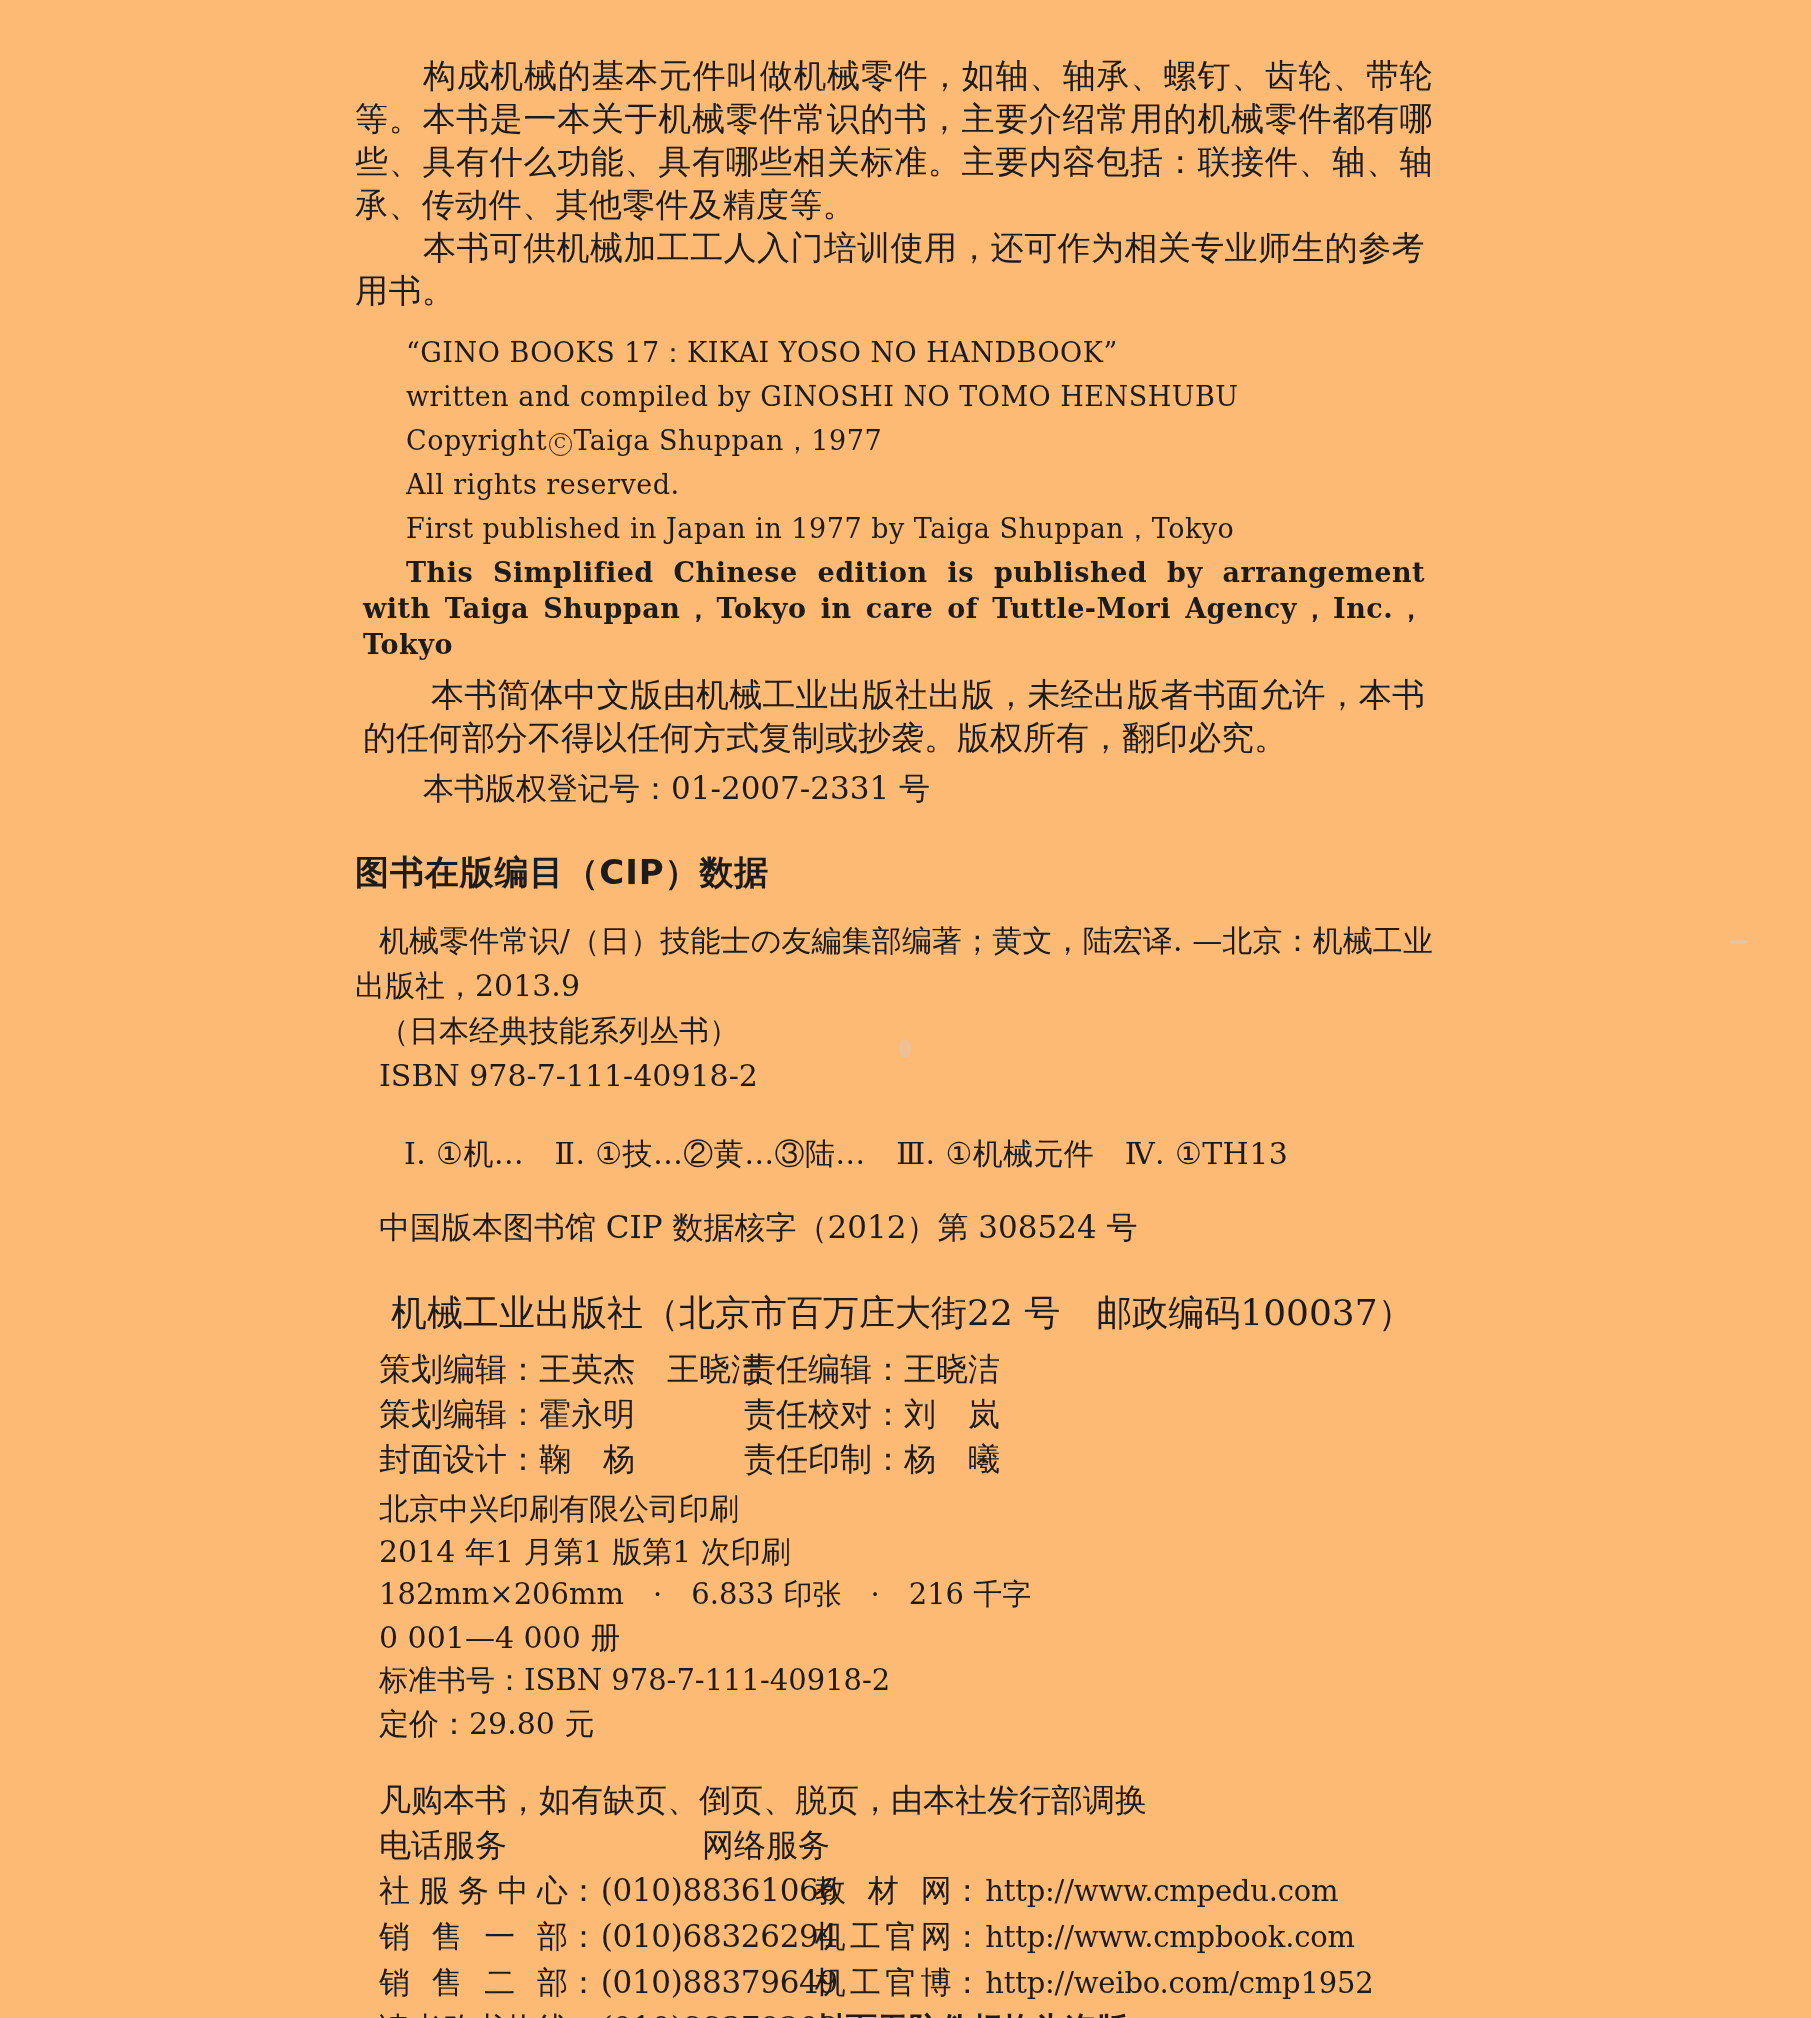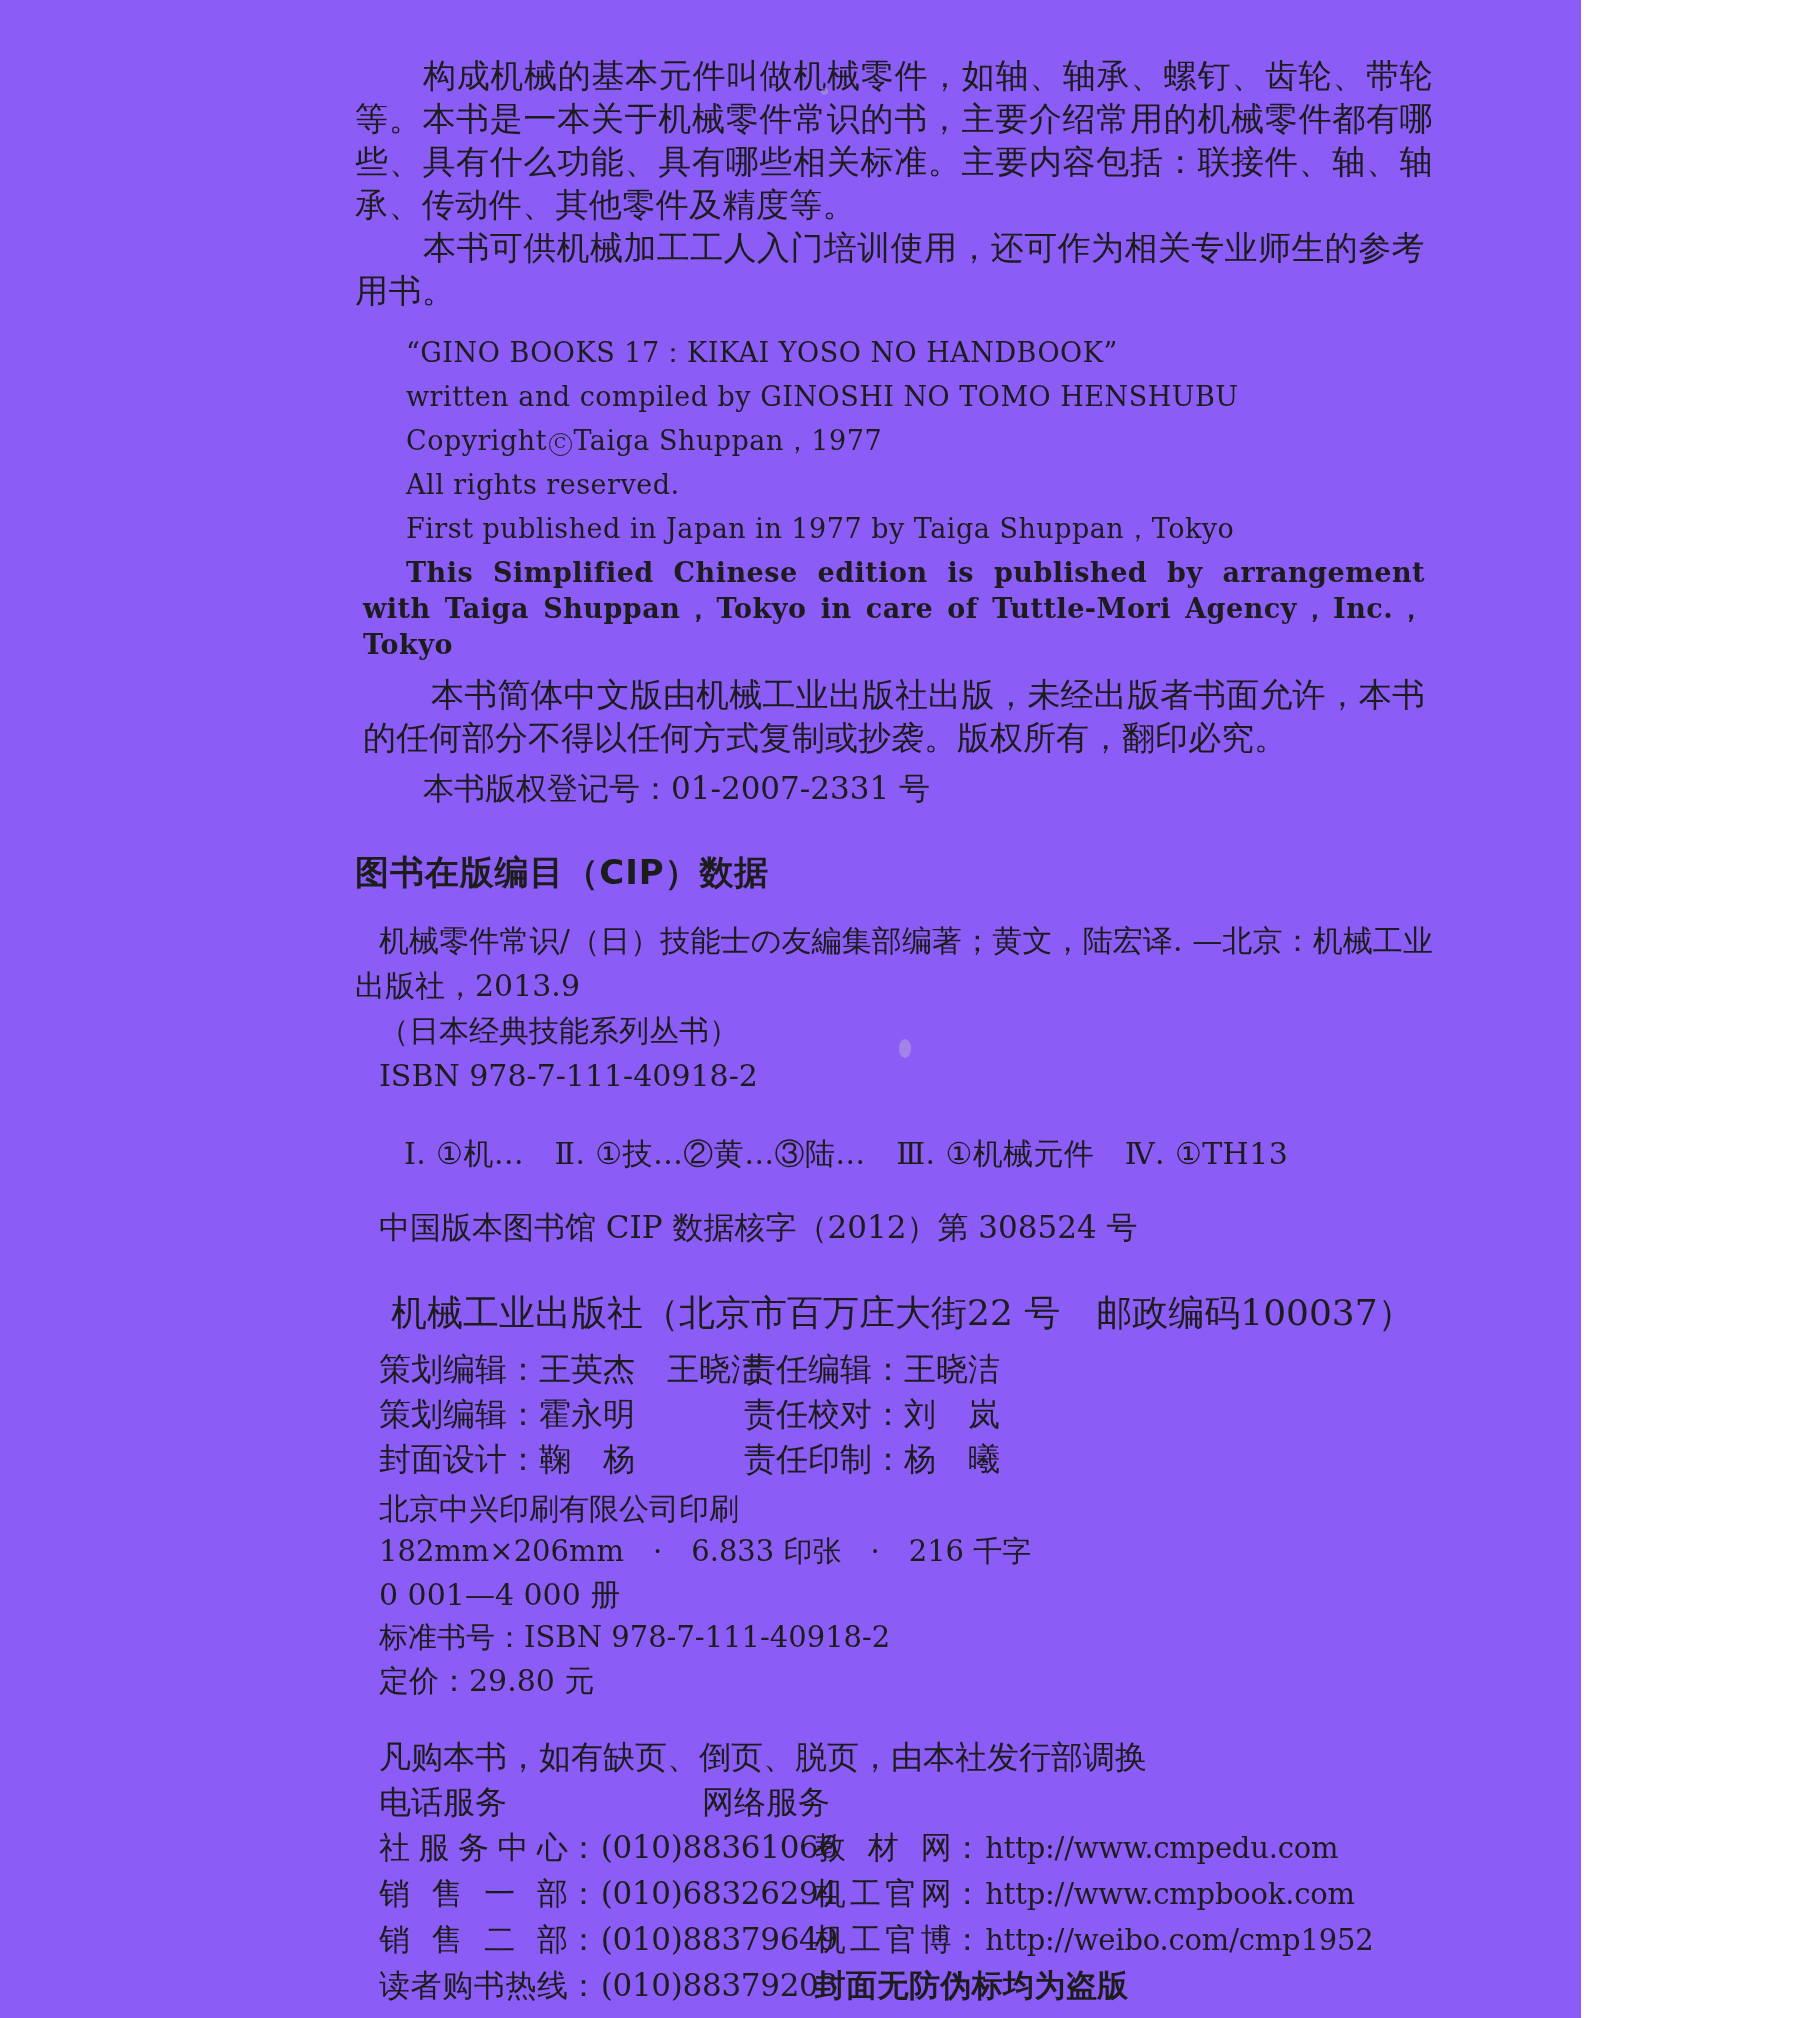--- a/index.html
+++ b/index.html
@@ -2,23 +2,23 @@
 <html style="font-size:14px"><head>
 <meta charset="utf-8">
 <style>
   html, body {
     margin: 0;
     padding: 0;
     background: #ffffff;
   }
   #page {
     position: relative;
-    width: 1581px;
+    width: 1811px;
     height: 2019px;
-    background: #8b5cf6;
+    background: #fdba74;
     font-family: "DejaVu Serif", "Liberation Serif", serif;
     color: #1c1c1c;
     overflow: hidden;
   }
   
   #content {
     position: absolute;
     left: 355px;
     top: 54px;
     width: 1078px;
@@ -296,20 +296,21 @@
         <span class="col-b">责任校对：刘　岚</span>
       </div>
       <div class="imprint-row">
         <span class="col-a">封面设计：鞠　杨</span>
         <span class="col-b">责任印制：杨　曦</span>
       </div>
     </div>
 
     <div class="specs">
       <p class="spec-line">北京中兴印刷有限公司印刷</p>
+      <p class="spec-line">2014 年1 月第1 版第1 次印刷</p>
       <p class="spec-line small">182mm×206mm　·　6.833 印张　·　216 千字</p>
       <p class="spec-line">0 001—4 000 册</p>
       <p class="spec-line small">标准书号：ISBN 978-7-111-40918-2</p>
       <p class="spec-line">定价：29.80 元</p>
     </div>
 
     <div>
       <p class="notice">凡购本书，如有缺页、倒页、脱页，由本社发行部调换</p>
 
       <div class="svc-head">

